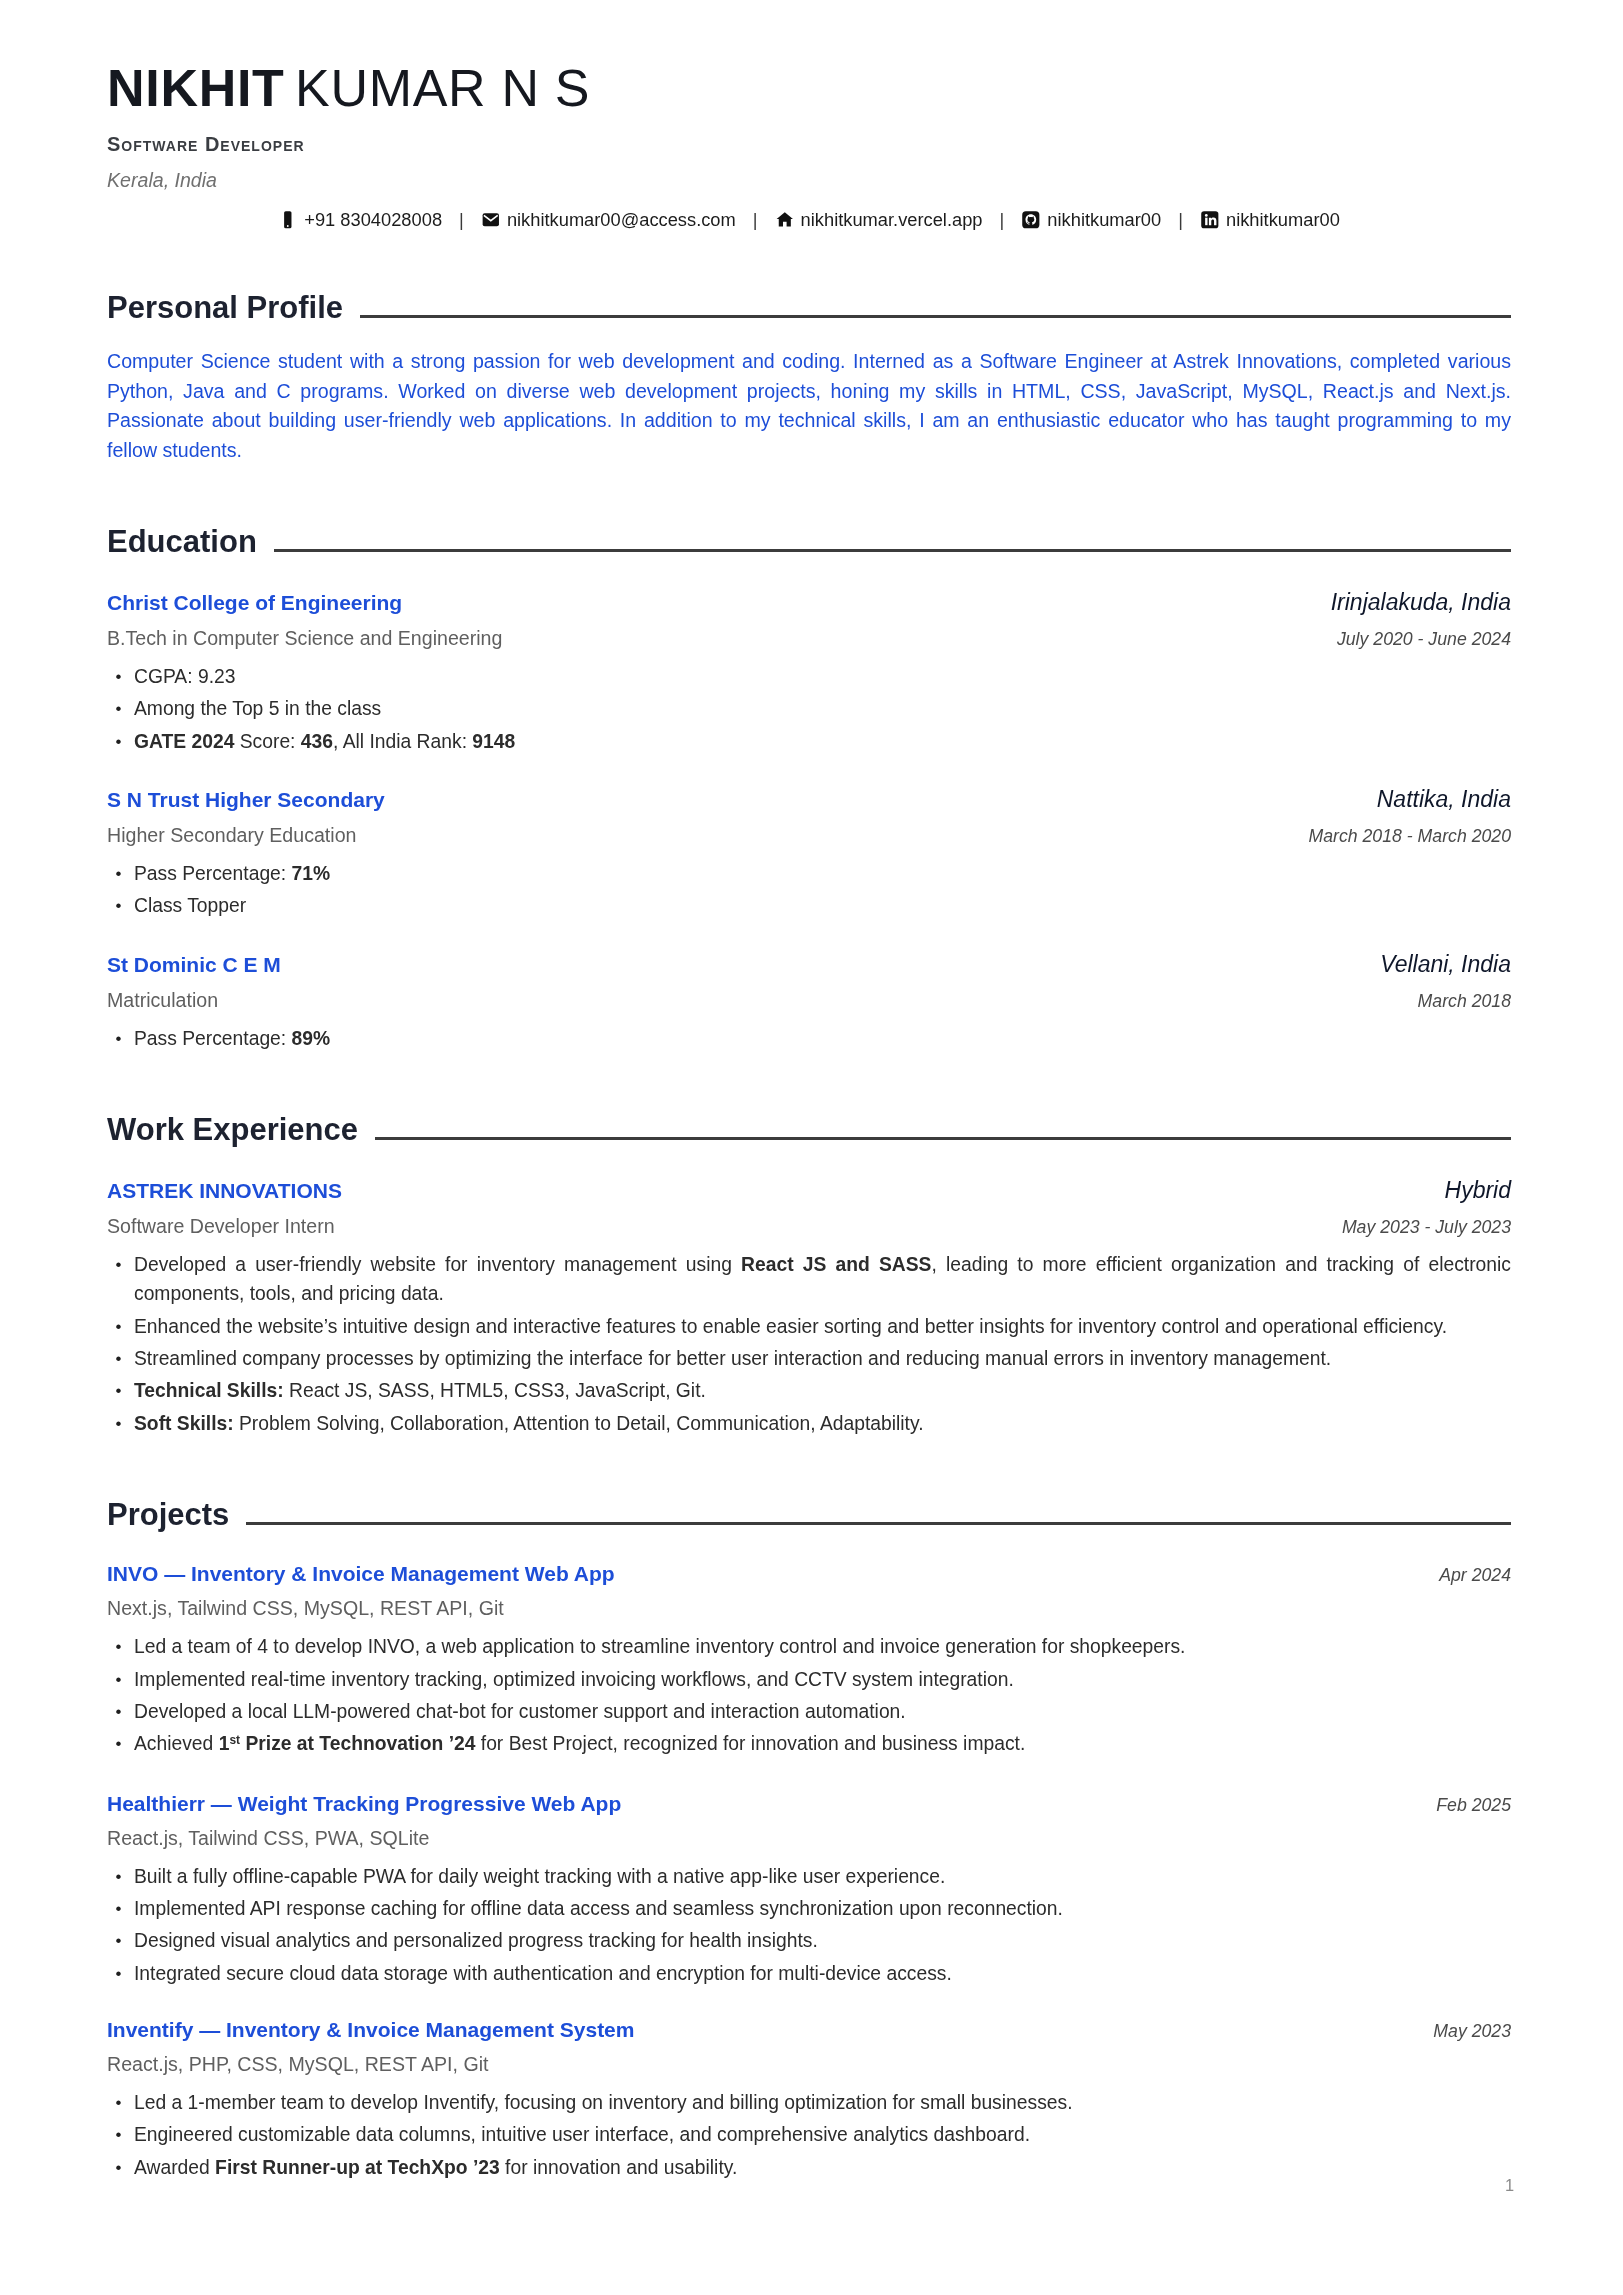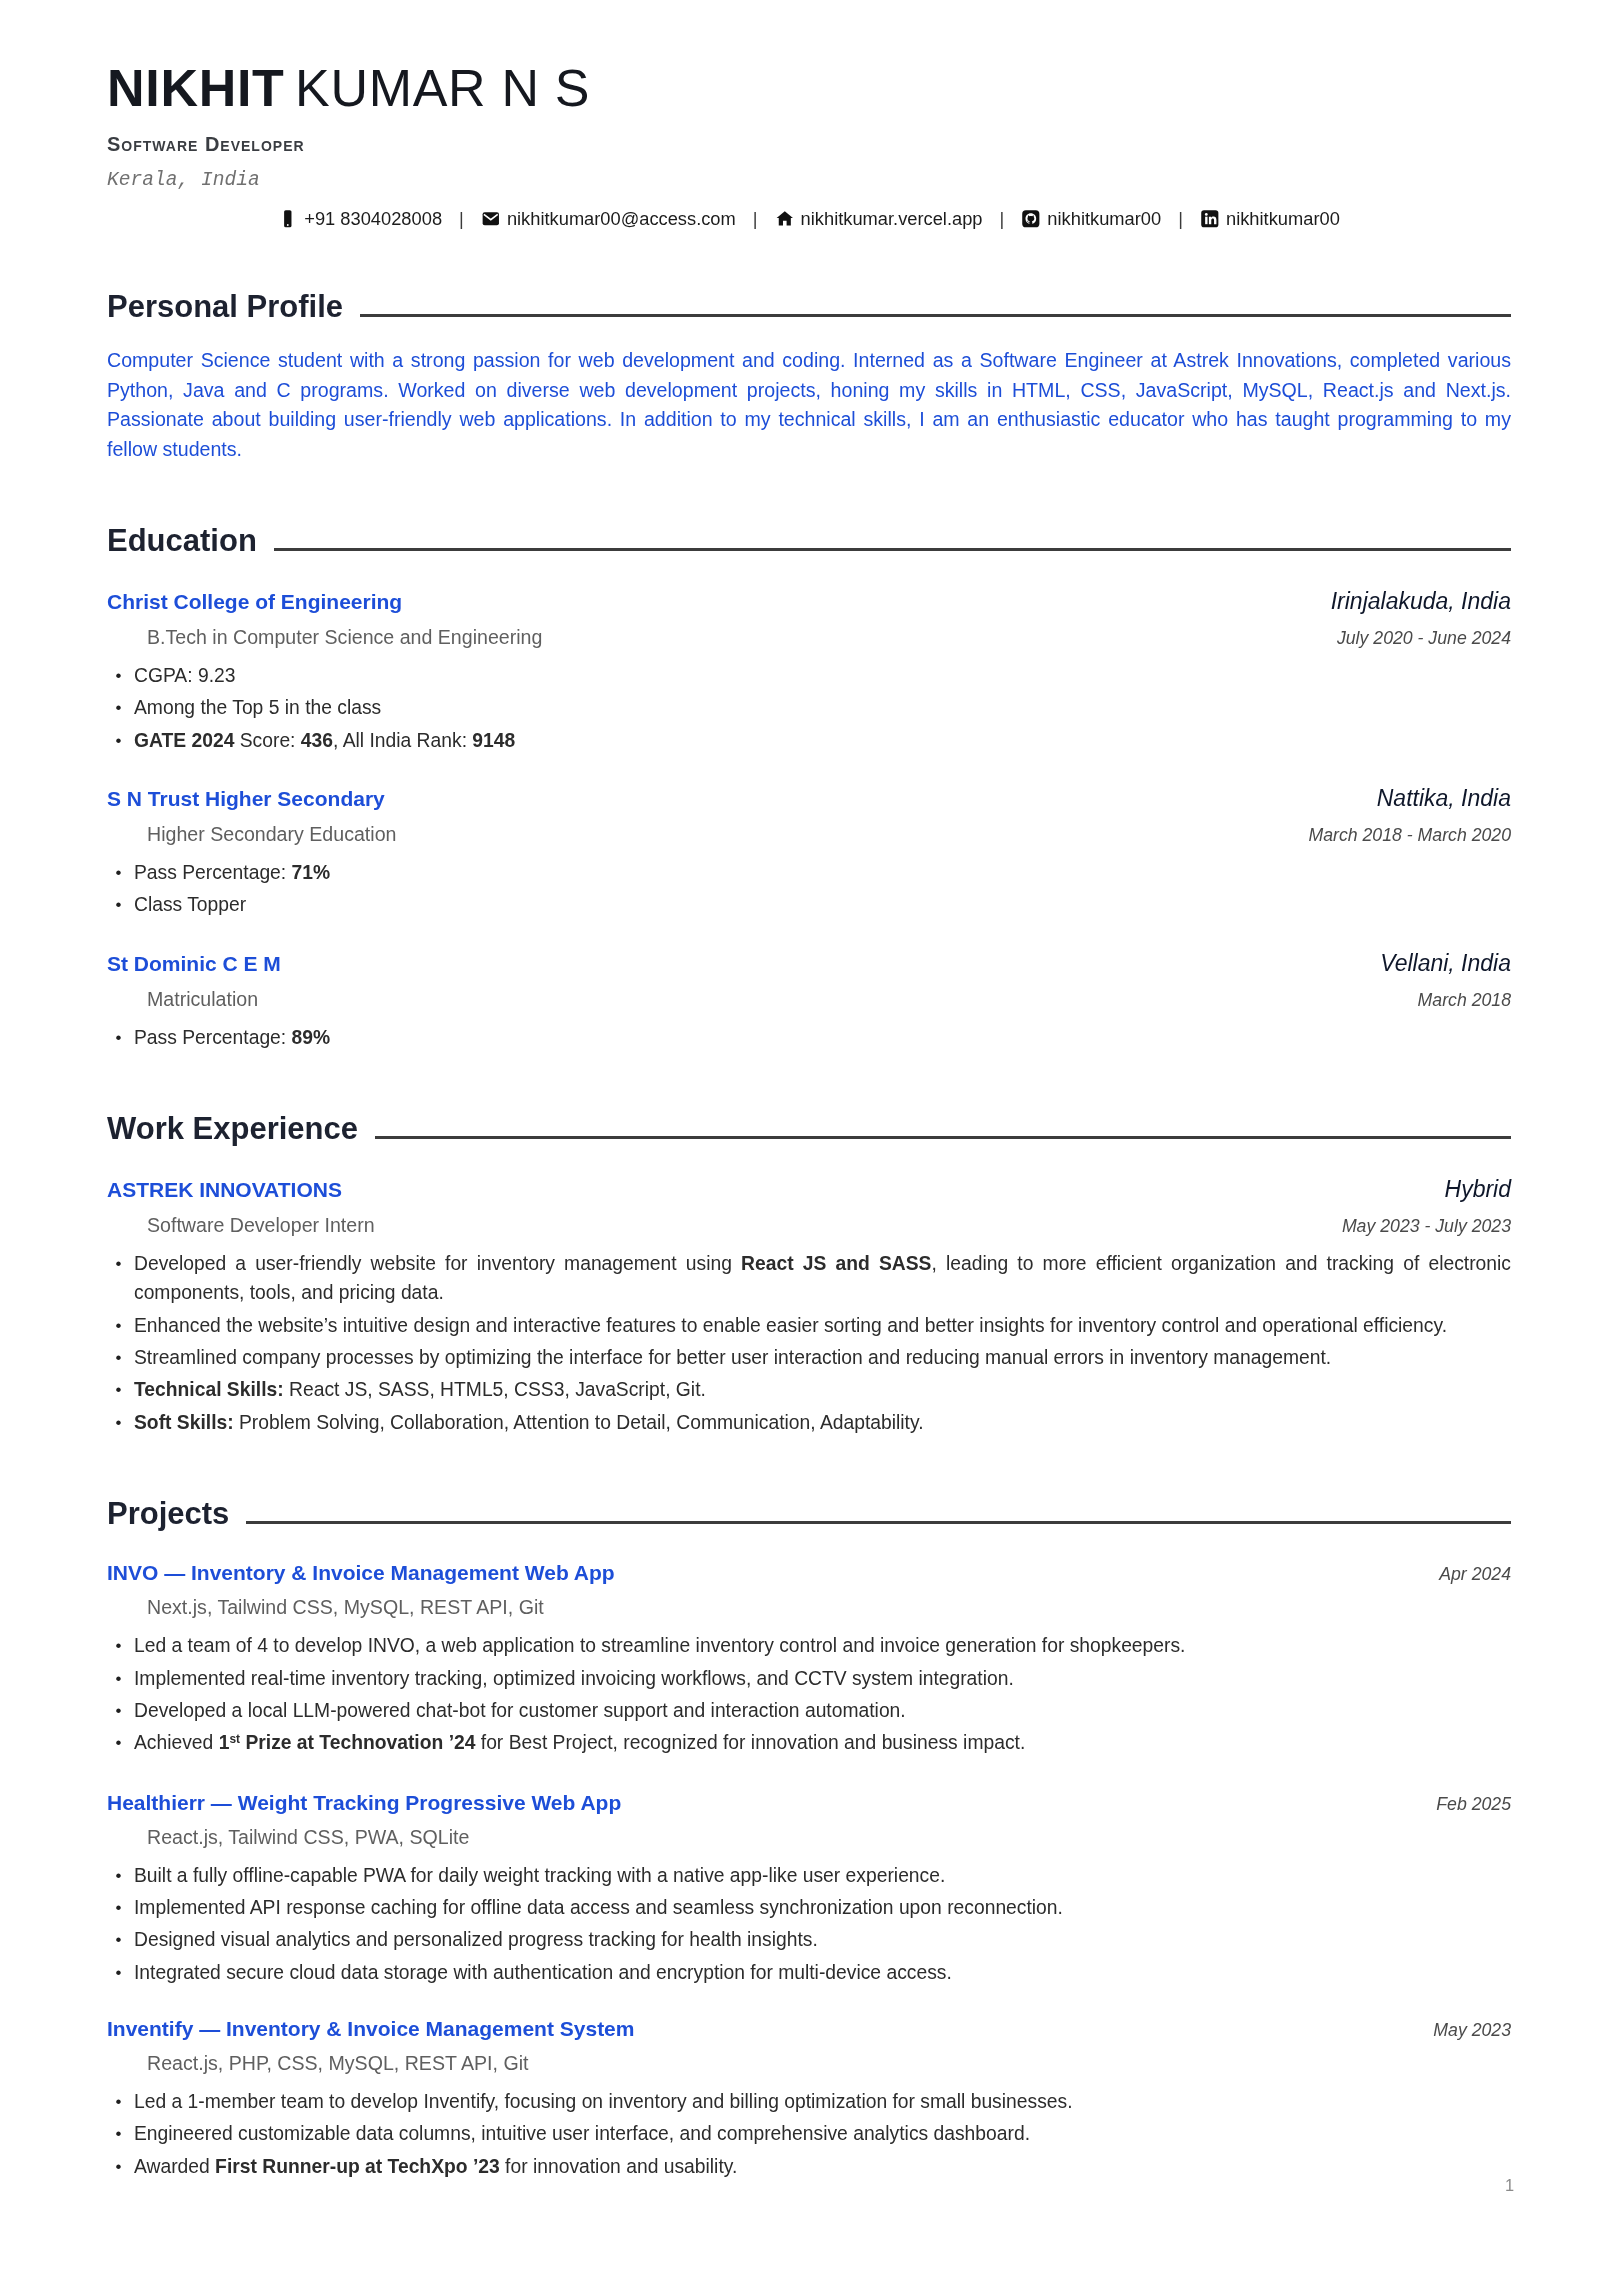--- a/index.html
+++ b/index.html
@@ -15,21 +15,21 @@
 
   
   .hdr { }
   .name { font-size: 52px; letter-spacing: 0.7px; color: #15181f; margin-top: 19.6px; }
   .name-first { font-weight: 700; }
   .name-rest { font-weight: 400; margin-left: 10.5px; }
   .role {
     margin-top: 15.7px; font-size: 20px; font-weight: 700;
     font-variant: small-caps; letter-spacing: 1px; color: #3a3d42;
   }
-  .loc { margin-top: 13px; font-size: 19.6px; font-style: italic; color: #707070; font-family: Liberation Mono, monospace; }
+  .loc { margin-top: 13px; font-size: 19.6px; font-style: italic; color: #707070; }
   .contacts {
     margin-top: 17px; display: flex; justify-content: center; align-items: center;
     gap: 17px; font-size: 18.3px; color: #1c1c1c;
   }
   .citem { display: flex; align-items: center; gap: 6.5px; }
   .citem svg { width: 19.6px; height: 19.6px; display: block; }
   .csep { color: #3a3a3a; }
 
   
   .section { margin-top: 60px; }
@@ -38,21 +38,21 @@
   .sec-rule { flex: 1; height: 2.9px; background: #3c3c3c; margin-left: 17px; margin-bottom: 7.2px; }
 
   .sec-body { margin-top: 22px; font-size: 19.6px; line-height: 29.4px; text-align: justify; color: #1d4ed8; }
 
   .entry { margin-top: 30px; }
   .entry:first-of-type { margin-top: 25px; }
   .erow { display: flex; justify-content: space-between; align-items: baseline; }
   .etitle { font-size: 21px; font-weight: 700; color: #1d4ed8; }
   .eloc { font-size: 23px; font-style: italic; color: #0f172a; }
   .esub-row { display: flex; justify-content: space-between; align-items: baseline; margin-top: 11px; }
-  .esub { font-size: 19.6px; color: #5f5f5f; margin-left: 40px; }
+  .esub { font-size: 19.6px; color: #5f5f5f; }
   .edate { font-size: 17.7px; font-style: italic; color: #4a4a4a; }
 
   ul.bullets { list-style: none; margin-top: 11.8px; }
   ul.bullets li {
     position: relative; padding-left: 27px; margin-top: 3px;
     font-size: 19.3px; line-height: 29.4px; color: #2c2c2c; text-align: justify;
   }
   ul.bullets li::before {
     content: "•"; position: absolute; left: 8.5px; top: 0;
     color: #1f1f1f; font-size: 17px; line-height: 29.4px;

